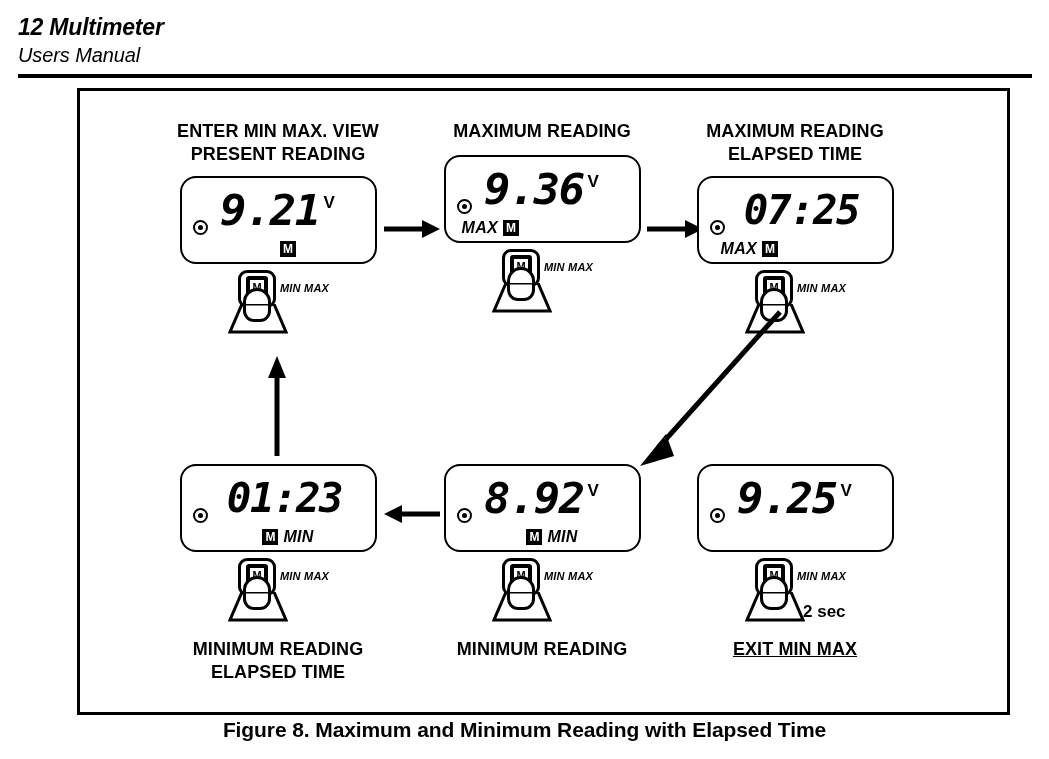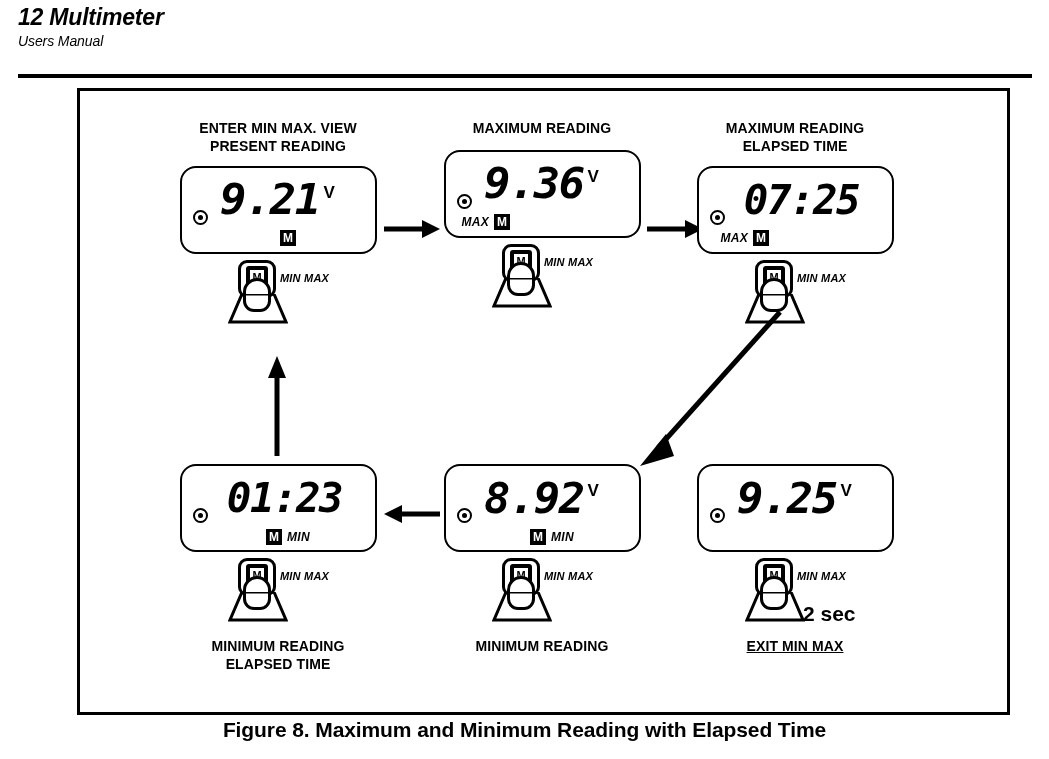--- a/index.html
+++ b/index.html
@@ -13,32 +13,32 @@
     position: relative;
     font-family: "Liberation Sans", sans-serif;
     color: #000000;
     overflow: hidden;
   }
 
   
   #page-header {
     position: absolute;
     left: 18px;
-    top: 4px;
+    top: 14px;
     width: 600px;
   }
   #page-header .doc-title {
     font-size: 23px;
     font-weight: bold;
     font-style: italic;
     line-height: 1.18;
     letter-spacing: -0.2px;
   }
   #page-header .doc-subtitle {
-    font-size: 14px;
+    font-size: 20px;
     font-style: italic;
     line-height: 1.2;
     margin-top: 2px;
     letter-spacing: -0.1px;
   }
   #header-rule {
     position: absolute;
     left: 18px;
     top: 74px;
     width: 1014px;
@@ -57,21 +57,21 @@
     background: #fff;
     box-sizing: border-box;
   }
 
   
   .cell {
     position: absolute;
     width: 260px;
   }
   .cell-caption {
-    font-size: 14px;
+    font-size: 18px;
     font-weight: bold;
     text-align: center;
     line-height: 1.28;
     letter-spacing: 0.1px;
   }
 
   
   .lcd {
     position: relative;
     width: 197px;
@@ -153,21 +153,21 @@
     left: 28px;
     right: 8px;
     bottom: 5px;
     display: flex;
     align-items: center;
     justify-content: center;
     gap: 5px;
     height: 17px;
   }
   .flag-text {
-    font-size: 12px;
+    font-size: 16px;
     font-weight: bold;
     font-style: italic;
     letter-spacing: 0.3px;
   }
   .flag-m {
     display: inline-flex;
     align-items: center;
     justify-content: center;
     width: 16px;
     height: 16px;
@@ -245,21 +245,21 @@
     font-size: 11px;
     font-weight: bold;
     font-style: italic;
     letter-spacing: 0.2px;
     white-space: nowrap;
   }
   .btn-sublabel {
     position: absolute;
     left: 68px;
     top: 44px;
-    font-size: 21px;
+    font-size: 17px;
     font-weight: bold;
     white-space: nowrap;
   }
 
   
   .arrow-svg {
     position: absolute;
     overflow: visible;
   }
 

